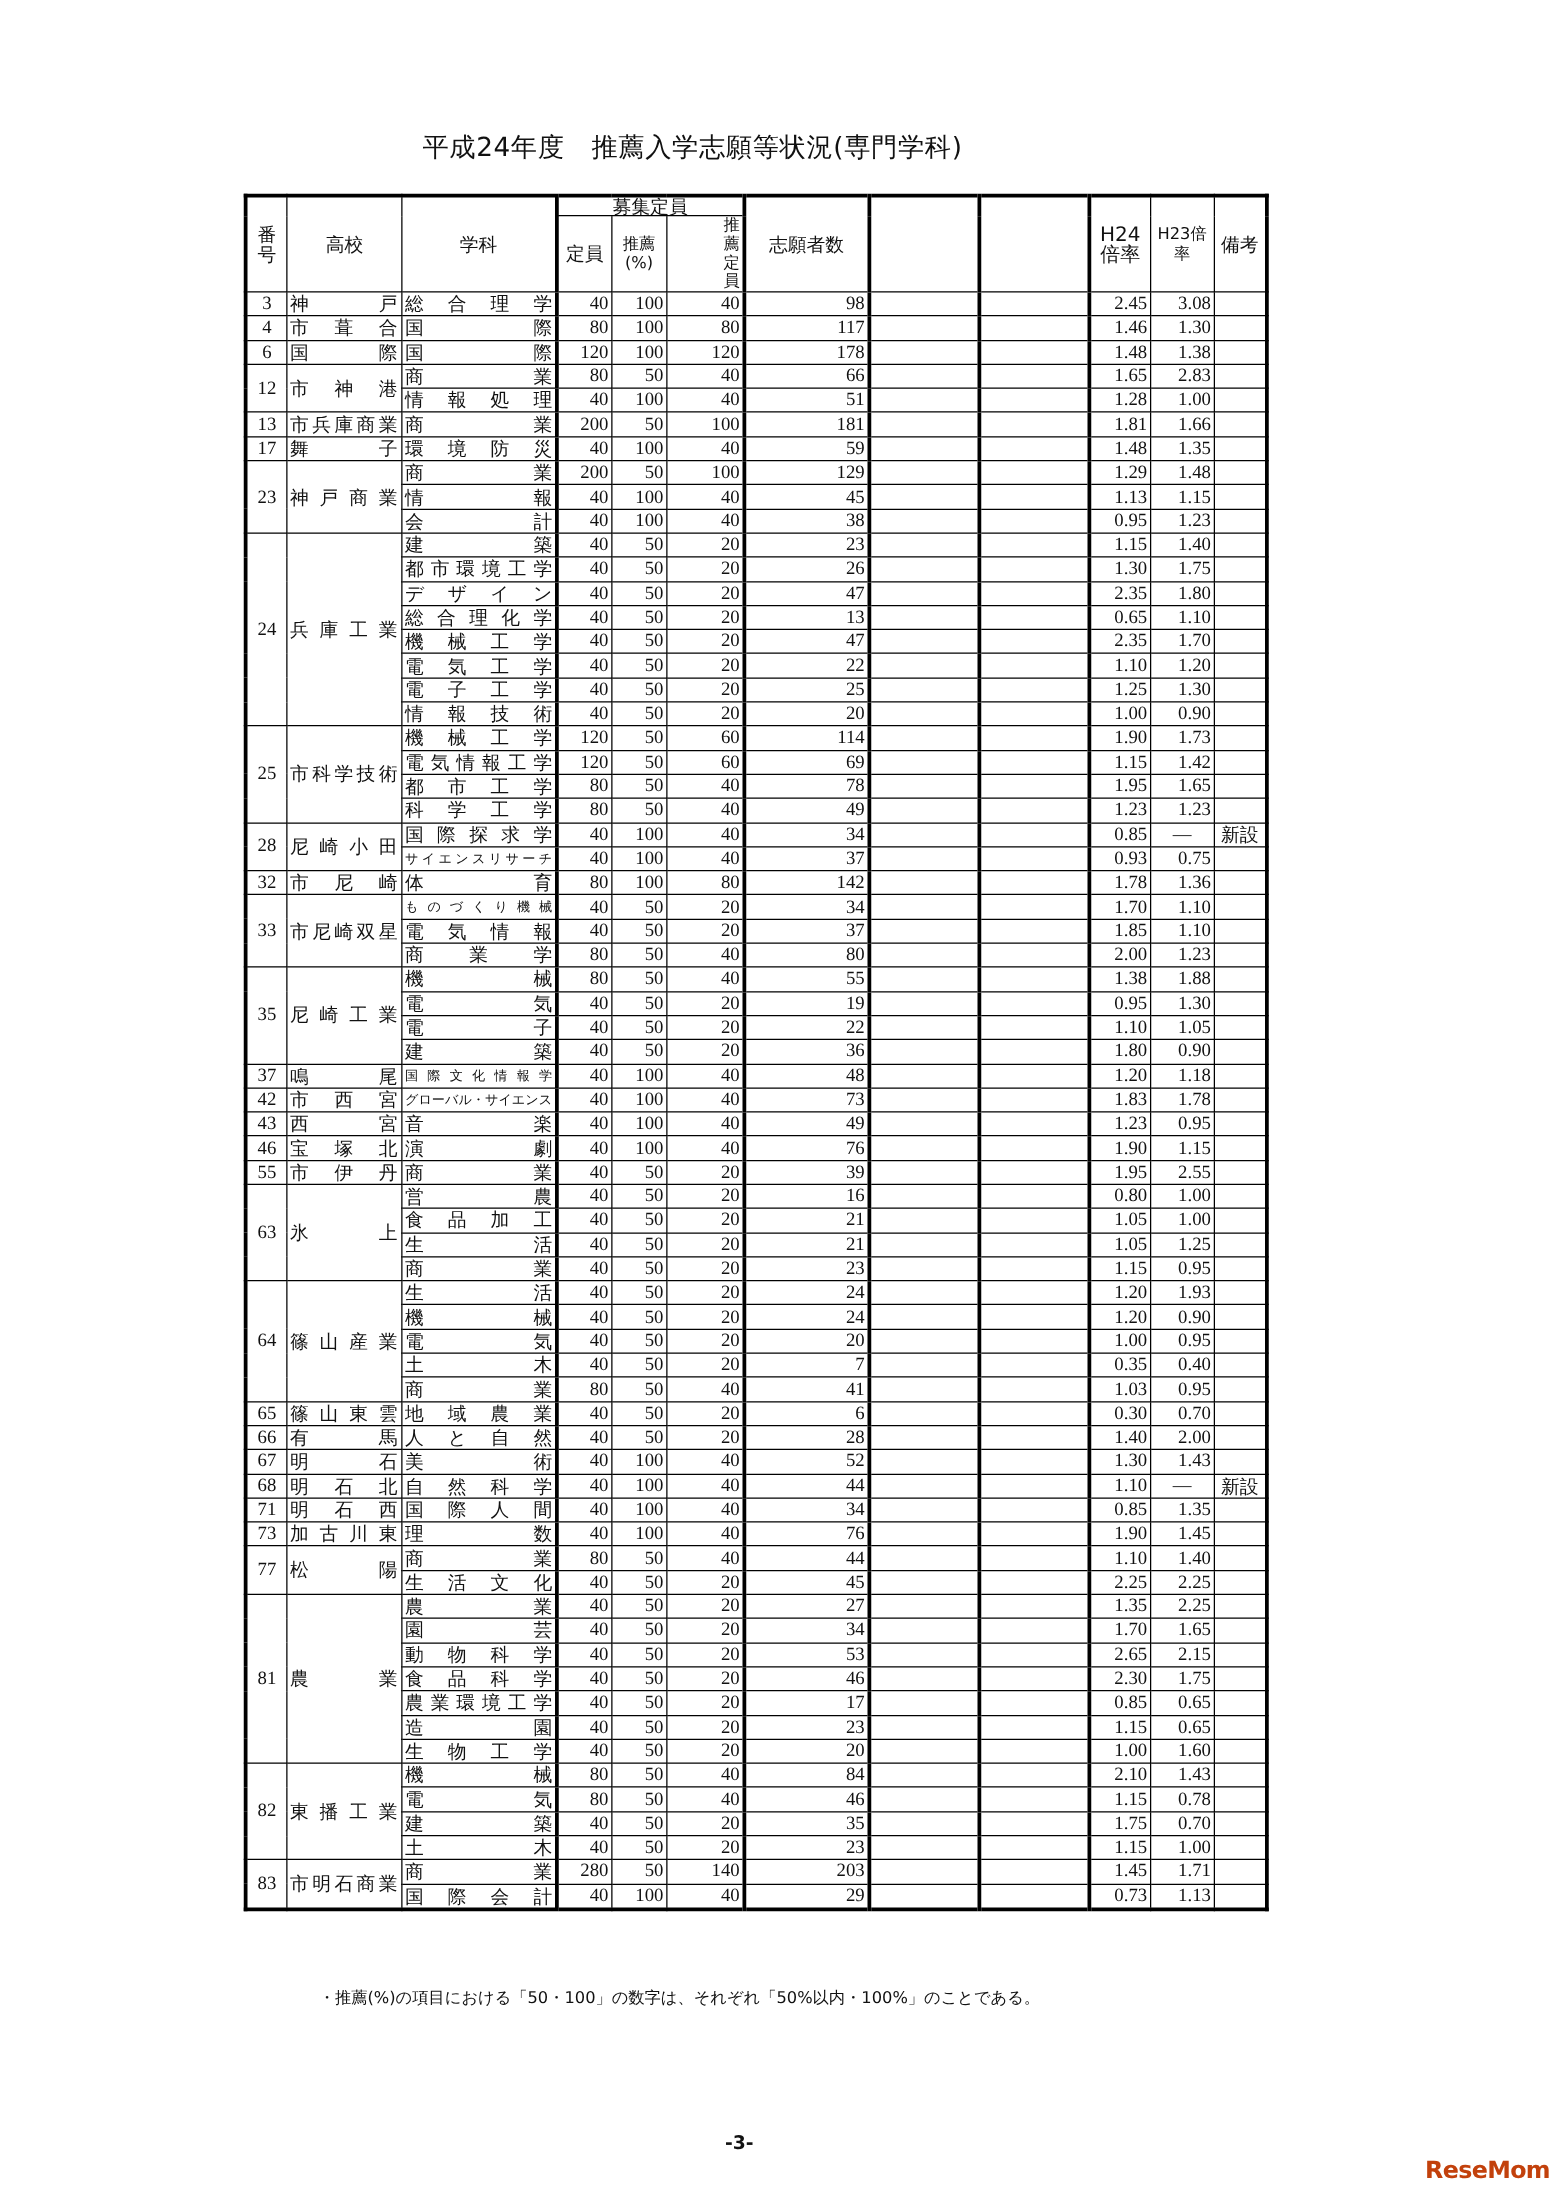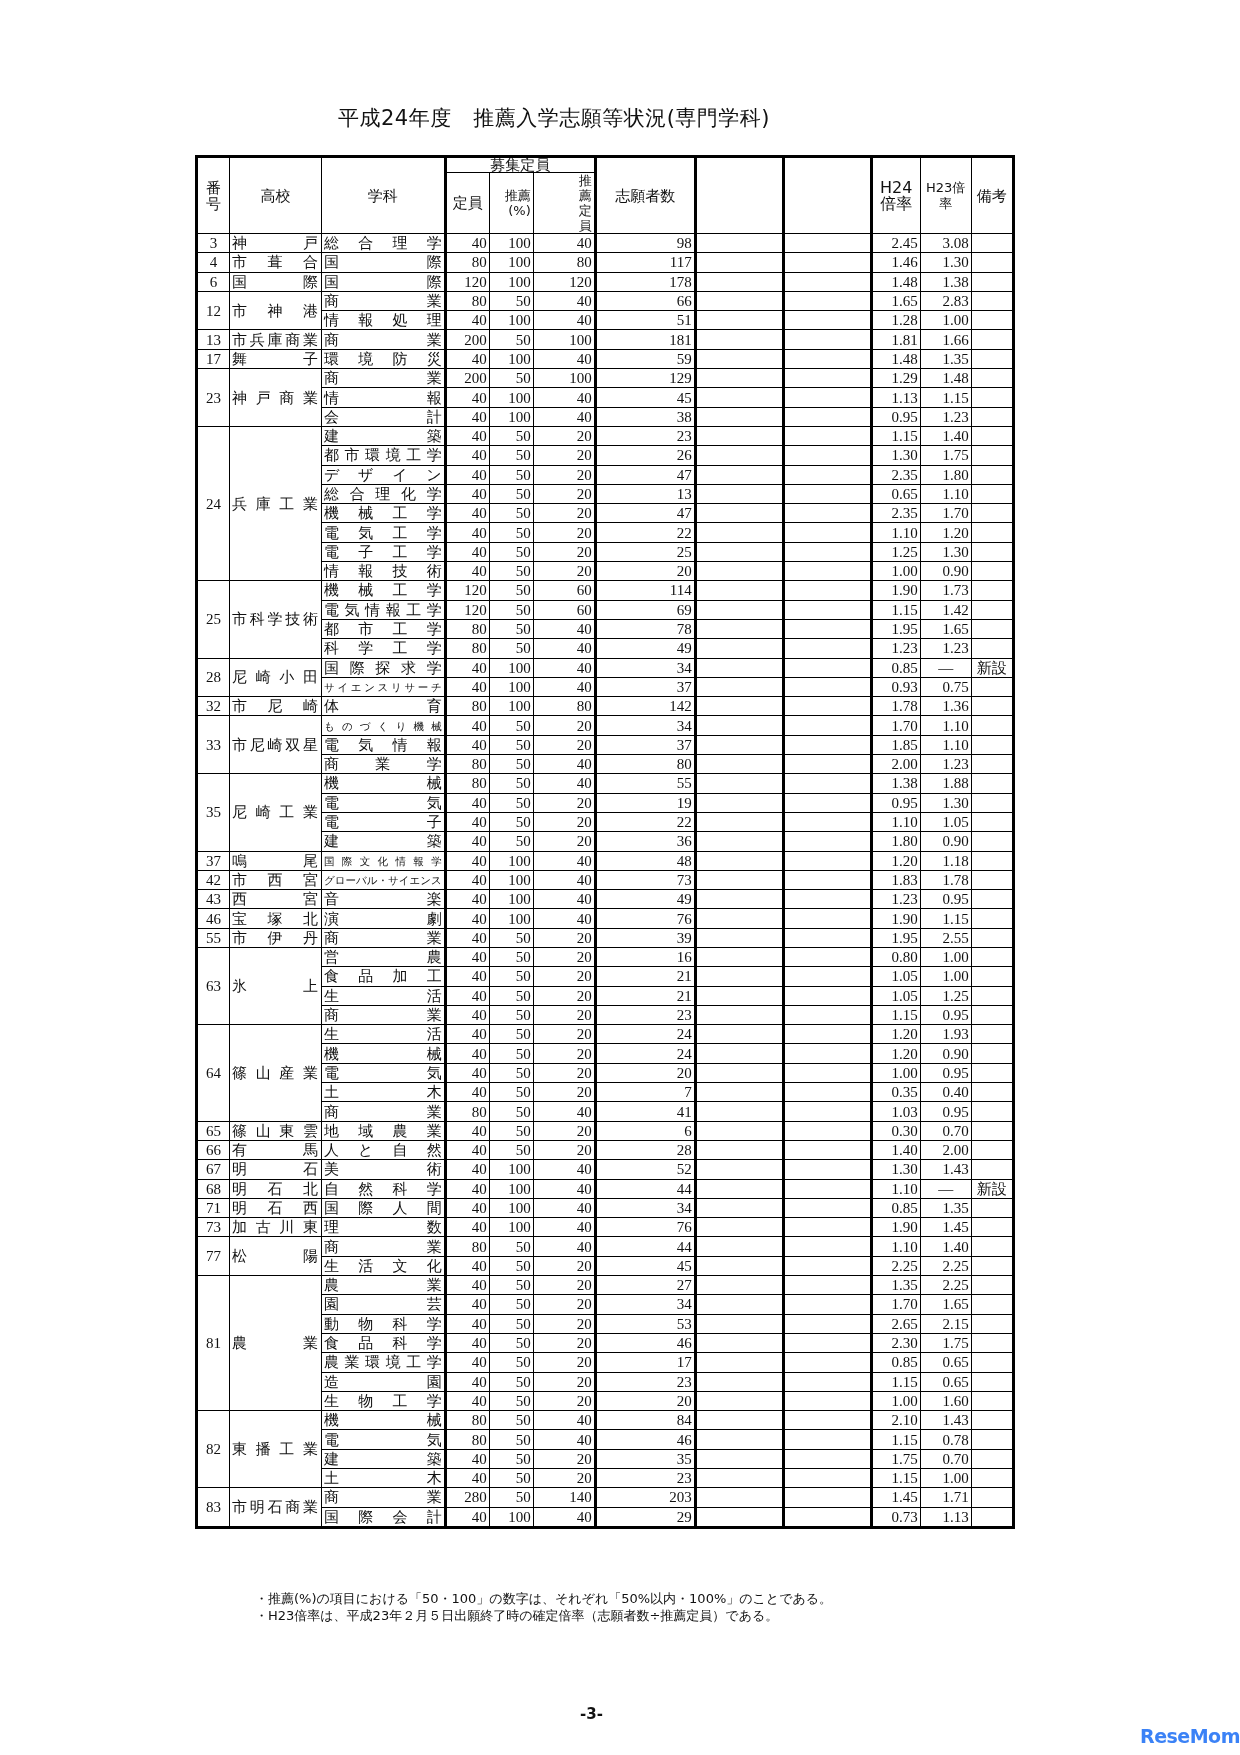--- a/index.html
+++ b/index.html
@@ -10,21 +10,21 @@
   th { font-family: "DejaVu Sans", sans-serif; font-size: 15px; text-align: center; }
   .num { text-align: right; font-family: "Liberation Serif", serif; font-size: 16px; }
   .no { text-align: center; font-family: "Liberation Serif", serif; font-size: 16px; }
   .school { text-align: justify; text-align-last: justify; letter-spacing: 1px; font-size: 15px; }
   .dept { text-align: justify; text-align-last: justify; font-size: 14.5px; border-right: 3px solid #000 !important; }
   .dept.small { font-size: 10.5px; letter-spacing: 0; }
   .thickR { border-right: 3px solid #000 !important; }
   .note { text-align: center; font-family: "DejaVu Sans", sans-serif; font-size: 15px; }
   .footnotes { position: absolute; left: 255px; top: 1590px; font-family: "DejaVu Sans", sans-serif; font-size: 13px; line-height: 17px; }
   .pageno { position: absolute; left: 580px; top: 1705px; font-family: "DejaVu Sans", sans-serif; font-size: 15px; font-weight: bold; }
-  .logo { position: absolute; left: 1140px; top: 1725px; font-family: "DejaVu Sans", sans-serif; font-weight: bold; font-size: 19px; color: #3b82f6; letter-spacing: -0.5px; }
+  .logo { position: absolute; left: 1140px; top: 1725px; font-family: "DejaVu Sans", sans-serif; font-weight: bold; font-size: 19px; color: #c2410c; letter-spacing: -0.5px; }
 </style>
 </head>
 <body>
 
 <div class="title">平成24年度　推薦入学志願等状況(専門学科)</div>
 
 <table class="main">
   <colgroup>
     <col style="width:33px">
       <col style="width:92px">
@@ -47,21 +47,21 @@
       <th colspan="3" class="thickR" style="height:14px;line-height:14px;">募集定員</th>
       <th rowspan="2" class="thickR">志願者数</th>
       <th rowspan="2" class="thickR"></th>
       <th rowspan="2" class="thickR"></th>
       <th rowspan="2" style="white-space:normal;font-size:16px;line-height:16px;">H24倍率</th>
       <th rowspan="2" style="white-space:normal;font-size:13px;line-height:16px;margin-left:13px;">H23倍率</th>
       <th rowspan="2">備考</th>
     </tr>
     <tr>
       <th style="height:32px;">定員</th>
-      <th style="white-space:normal;font-size:13px;line-height:15px;text-align:right;">推薦(%)</th>
+      <th style="white-space:normal;font-size:13px;line-height:15px;">推薦(%)</th>
       <th class="thickR" style="white-space:normal;font-size:13px;line-height:15px;padding-left:45px;">推薦定員</th>
     </tr>
   </thead>
   <tbody id="tbody">
       <tr>
         <td class="no" rowspan="1">3</td>
         <td class="school" rowspan="1">神　　戸</td>
         <td class="dept">総合理学</td>
         <td class="num">40</td>
         <td class="num">100</td>
@@ -921,17 +921,16 @@
         <td class="thickR"></td>
         <td class="num">0.73</td>
         <td class="num">1.13</td>
         <td class="note"></td>
       </tr>
     </tbody>
 </table>
 
 <div class="footnotes">
   <div>・推薦(%)の項目における「50・100」の数字は、それぞれ「50%以内・100%」のことである。</div>
-  <div>・H23倍率は、平成23年２月５日出願終了時の確定倍率（志願者数÷推薦定員）である。</div>
 </div>
 
 <div class="pageno">-3-</div>
 <div class="logo">ReseMom</div>
 
 </body></html>

